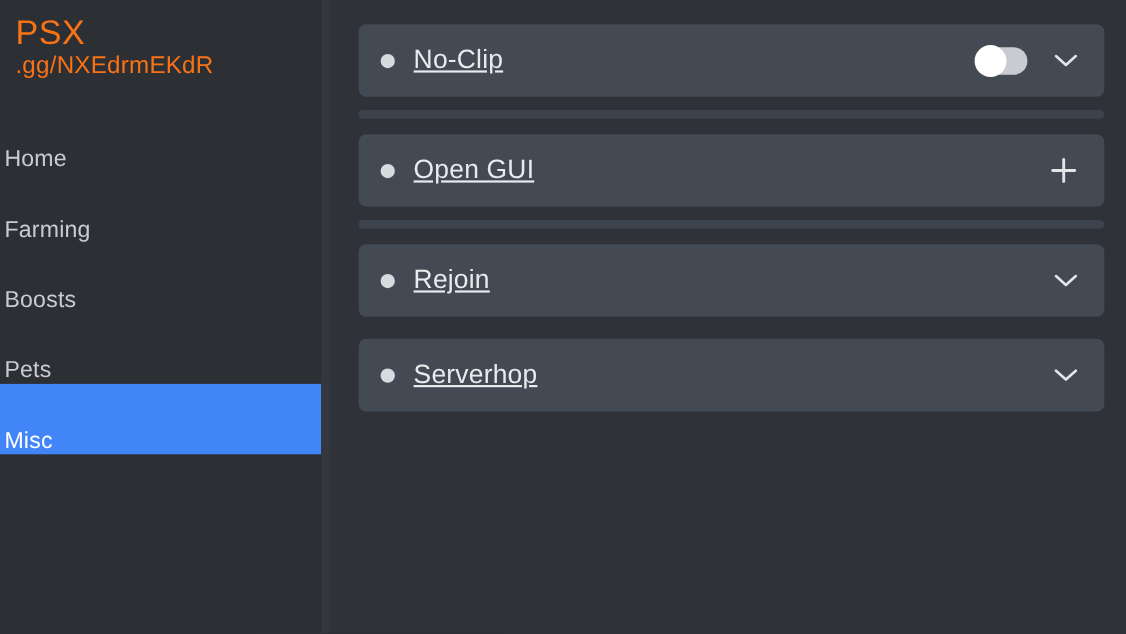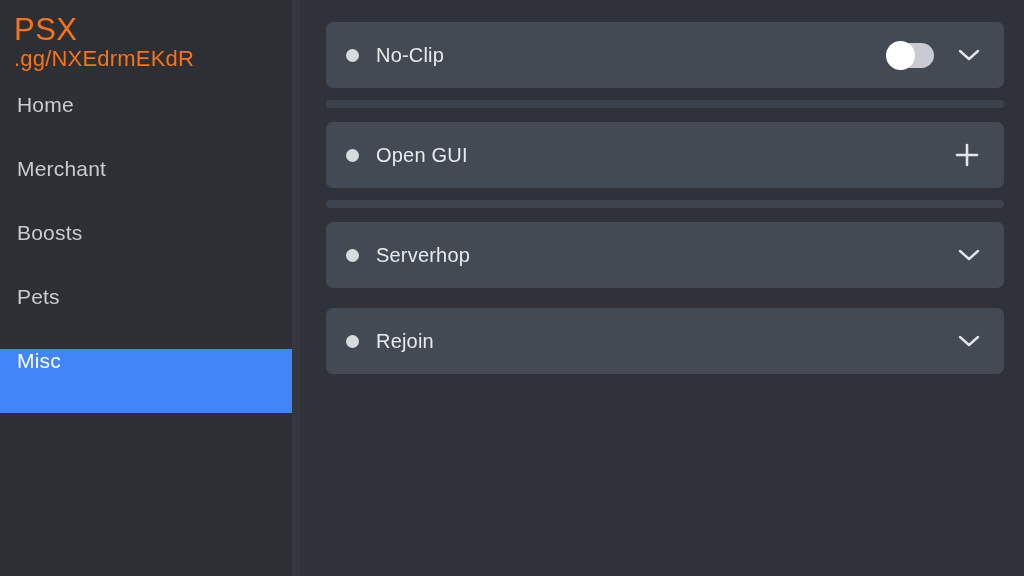--- a/index.html
+++ b/index.html
@@ -25,22 +25,22 @@
     letter-spacing:0.5px; line-height:1.0;
   }
   .brand-sub {
     font-size:22px; color:#f97316; line-height:1.15; margin-top:1px;
     letter-spacing:0.2px;
   }
   .nav { margin-top:22px; }
   .nav-item {
     position:relative;
     height:64px;
-    display:flex; align-items:flex-start;
-    padding-left:17px;
+    display:flex; align-items:flex-end;
+    padding-left:4px;
     font-size:21px;
     color:#c9ccd2;
     letter-spacing:0.2px;
   }
   .nav-item.active {
     background:#4285f8;
     color:#ffffff;
     width:292px;
   }
   .sidebar-edge {
@@ -71,24 +71,25 @@
   .row + .row { margin-top:20px; }
 
   .bullet {
     width:13px; height:13px;
     border-radius:50%;
     background:#d7dade;
     flex:0 0 13px;
     margin-right:17px;
   }
   .row-label {
-    font-size:20px;
+    font-size:24px;
     color:#e9eaed;
     letter-spacing:0.2px;
     white-space:nowrap;
+    text-decoration:underline;
   }
   .spacer { flex:1 1 auto; }
 
   
   .toggle {
     position:relative;
     width:46px; height:25px;
     border-radius:13px;
     background:#c8ccd2;
     flex:0 0 46px;
@@ -149,21 +150,21 @@
     <div class="brand">
       <div class="brand-title">PSX</div>
       <div class="brand-sub">.gg/NXEdrmEKdR</div>
     </div>
 
     <nav class="nav">
       <div class="nav-item">
         <span>Home</span>
       </div>
       <div class="nav-item">
-        <span>Merchant</span>
+        <span>Farming</span>
       </div>
       <div class="nav-item">
         <span>Boosts</span>
       </div>
       <div class="nav-item">
         <span>Pets</span>
       </div>
       <div class="nav-item active">
         <span>Misc</span>
       </div>
@@ -201,32 +202,32 @@
           <line x1="4" y1="14" x2="24" y2="14" stroke="#e3e5e9" stroke-width="2.6" stroke-linecap="round"></line>
         </svg>
       </span>
     </div>
 
 
     <div class="divider"></div>
 
     <div class="row">
       <span class="bullet"></span>
-      <span class="row-label">Serverhop</span>
+      <span class="row-label">Rejoin</span>
       <span class="spacer"></span>
       <span class="chevron">
         <svg width="22" height="14" viewBox="0 0 22 14">
           <polyline points="2,3 11,11 20,3" fill="none" stroke="#e3e5e9" stroke-width="2.4" stroke-linecap="round" stroke-linejoin="round"></polyline>
         </svg>
       </span>
     </div>
 
     <div class="row">
       <span class="bullet"></span>
-      <span class="row-label">Rejoin</span>
+      <span class="row-label">Serverhop</span>
       <span class="spacer"></span>
       <span class="chevron">
         <svg width="22" height="14" viewBox="0 0 22 14">
           <polyline points="2,3 11,11 20,3" fill="none" stroke="#e3e5e9" stroke-width="2.4" stroke-linecap="round" stroke-linejoin="round"></polyline>
         </svg>
       </span>
     </div>
 
   </main>
 </div>

